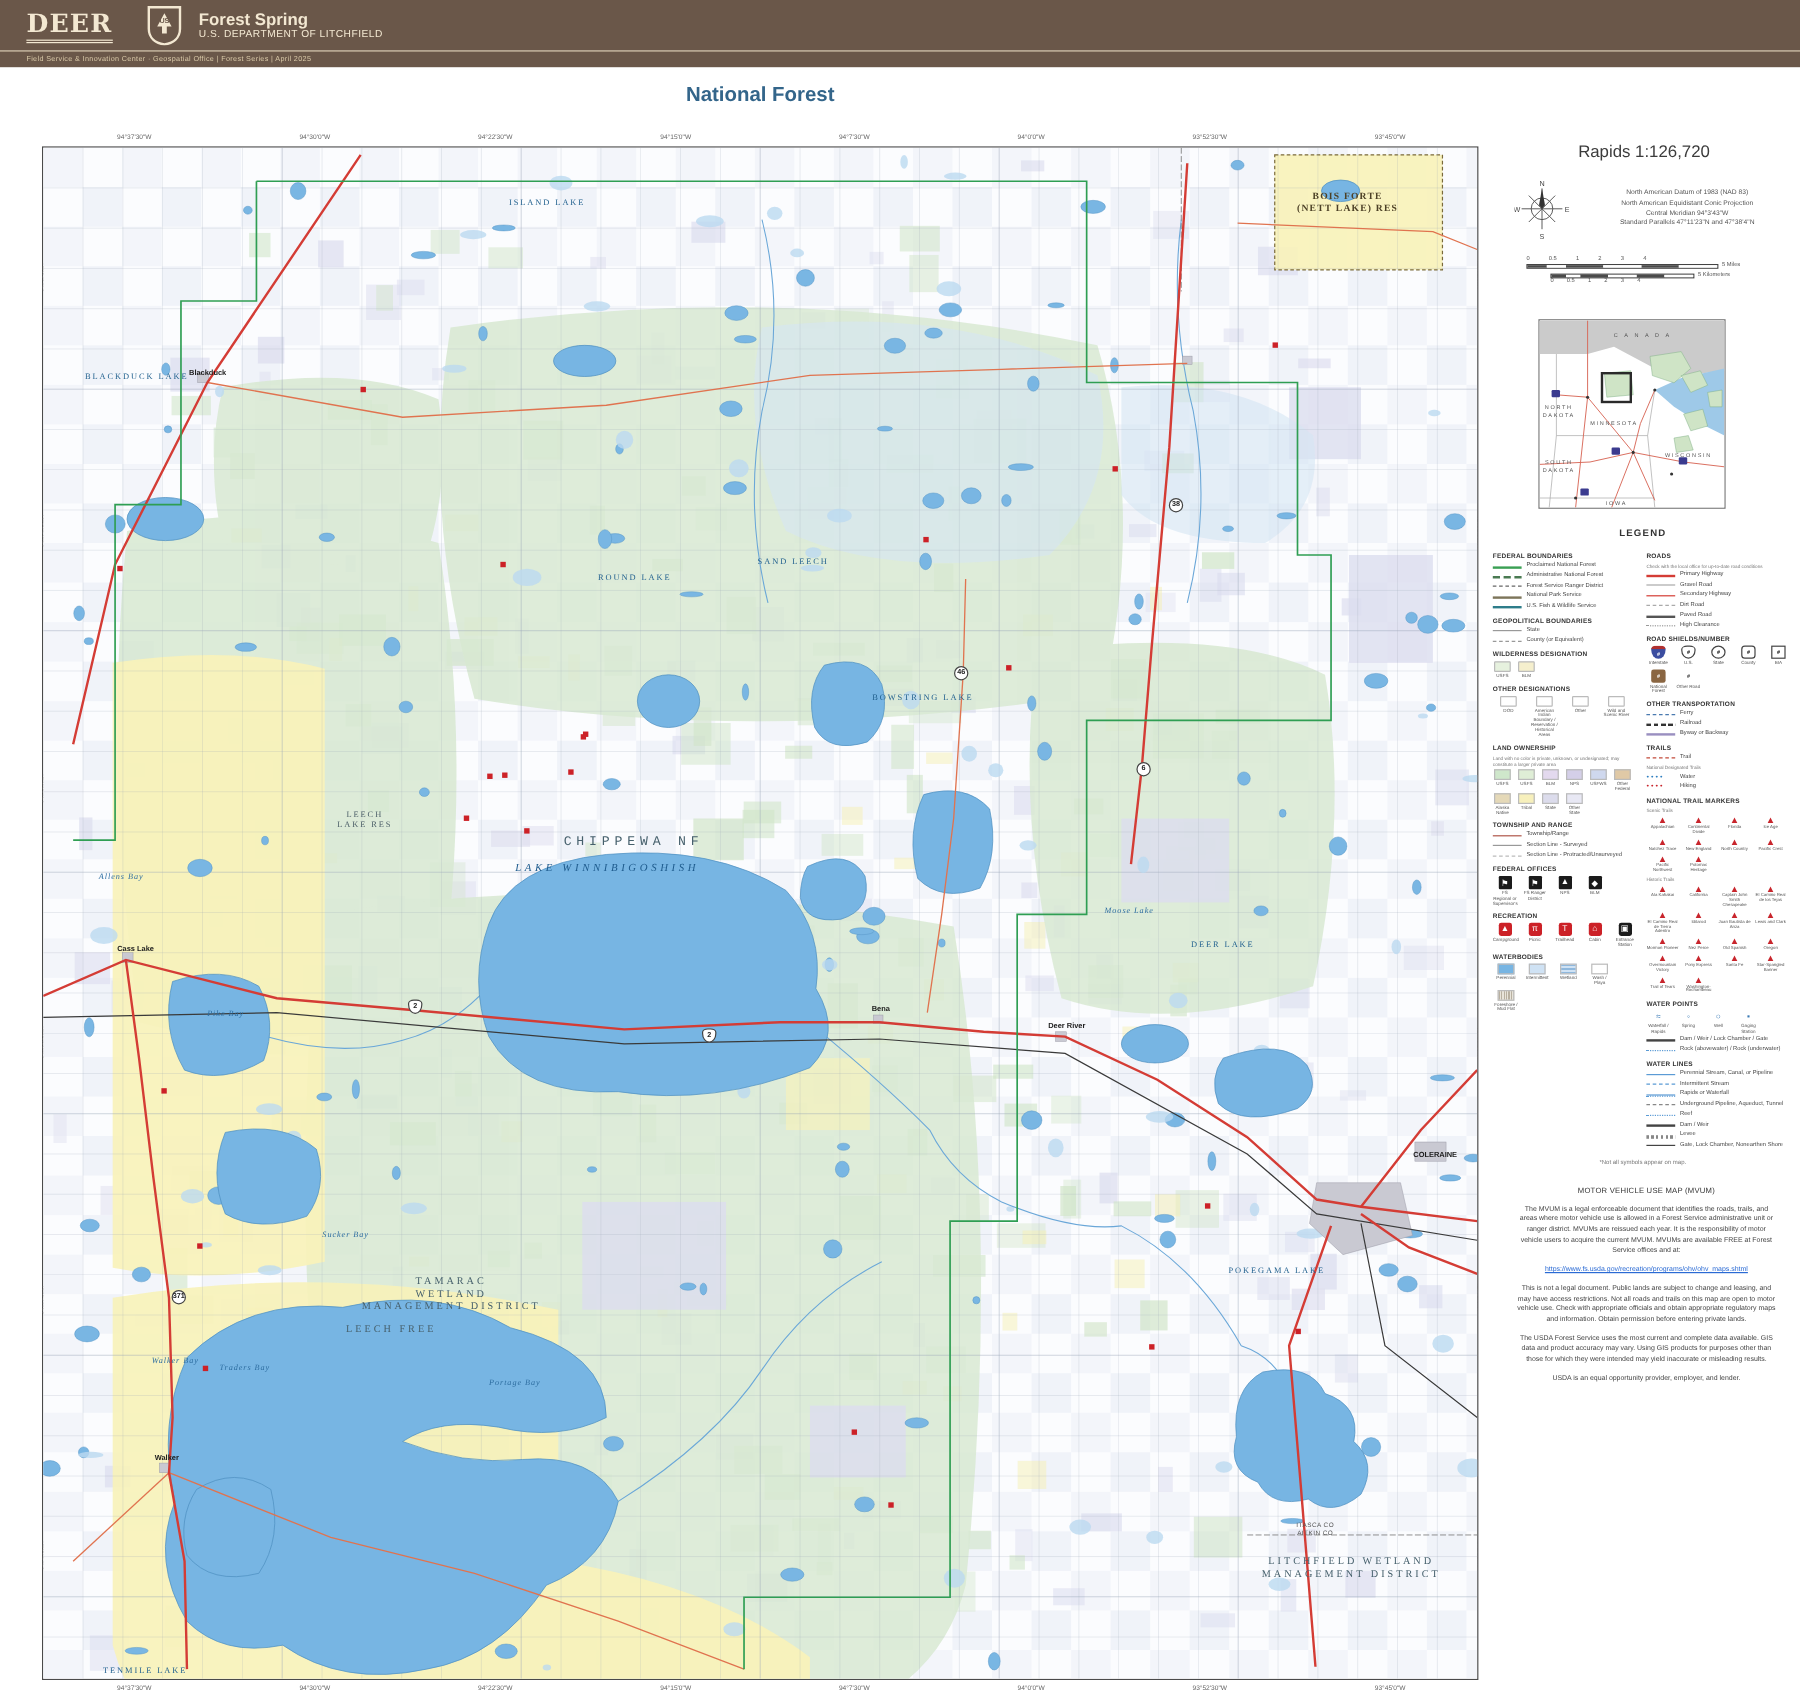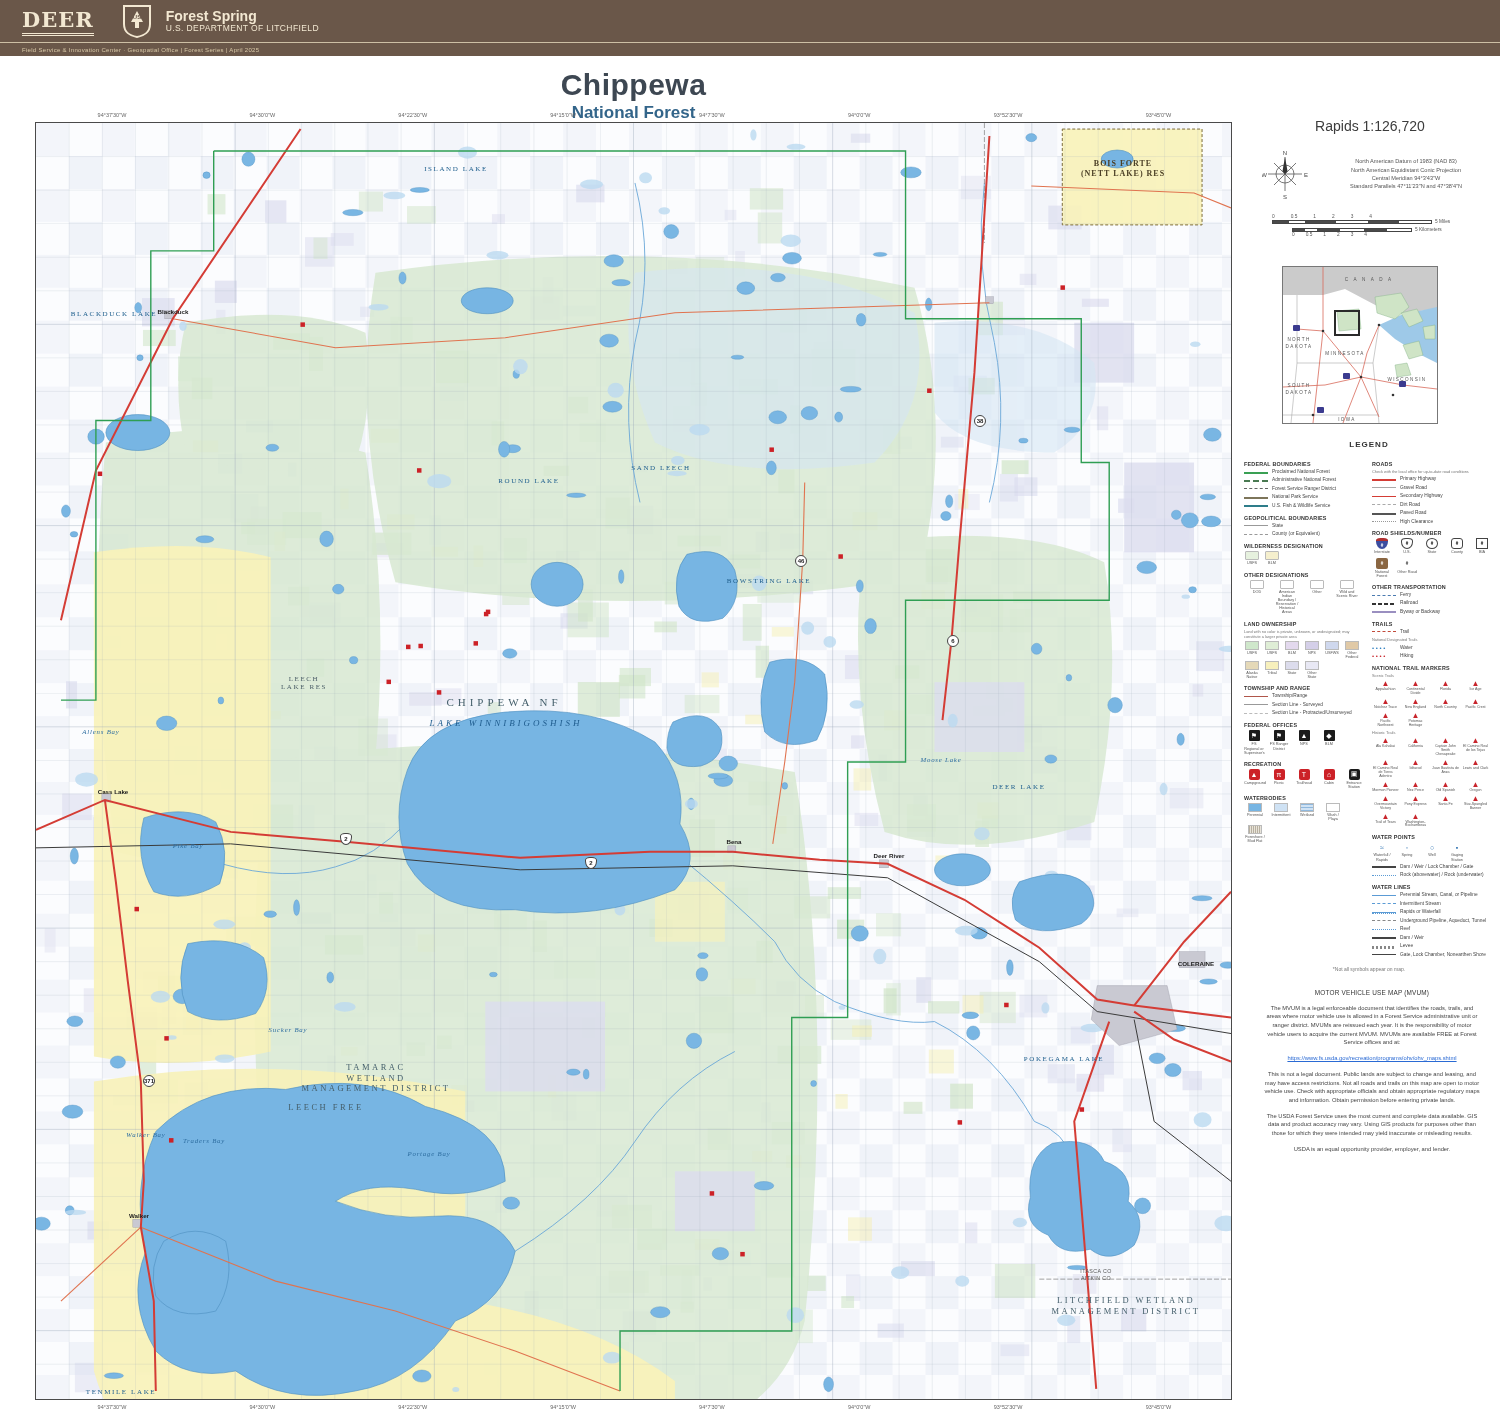--- a/index.html
+++ b/index.html
@@ -32,21 +32,21 @@
                font-size:5.5px; color:#666; }
   .coord-row.top { top:-11px; }
   .coord-row.bottom { bottom:-11px; }
   .coord-col { position:absolute; top:0; height:1278px; display:flex; flex-direction:column;
                justify-content:space-around; font-size:5.5px; color:#666; }
   .coord-col.left { left:-12px; } .coord-col.right { right:-12px; }
   .coord-col.left span  { transform:rotate(-90deg); }
   .coord-col.right span { transform:rotate(90deg); }
 
   .map-label { position:absolute; transform:translate(-50%,-50%); white-space:nowrap; pointer-events:none; text-align:center; }
-  .lab-area     { font-family:Liberation Serif, serif; color:#46606c; letter-spacing:4px; font-size:11px; }
+  .lab-area     { font-family:Liberation Mono, monospace; color:#46606c; letter-spacing:4px; font-size:11px;margin-left:24px; }
   .lab-area-sm  { font-family:"Liberation Serif", serif; color:#46606c; letter-spacing:2.5px; font-size:8.5px; line-height:1.25; }
   .lab-lake-big { font-family:"Liberation Serif", serif; font-style:italic; color:#1f5c8e; letter-spacing:3px; font-size:9px; }
   .lab-lake     { font-family:"Liberation Serif", serif; color:#22618f; letter-spacing:1.6px; font-size:7px; }
   .lab-bay      { font-family:"Liberation Serif", serif; font-style:italic; color:#2d6da0; font-size:6.8px; letter-spacing:.8px; }
   .lab-city     { font-size:6.2px; color:#1c1c1c; font-weight:bold; }
   .lab-res      { font-family:"Liberation Serif", serif; color:#4c4026; font-size:8px; letter-spacing:1px; font-weight:bold; line-height:1.3; }
   .lab-county   { font-size:5.3px; color:#555; letter-spacing:.4px; line-height:1.3; }
 
   .shield { position:absolute; transform:translate(-50%,-50%); width:12px; height:12px; display:flex;
             align-items:center; justify-content:center; font-size:6px; font-weight:bold; color:#222; }
@@ -174,21 +174,20 @@
     <text x="15" y="15" font-size="6" fill="#6a5749" text-anchor="middle" font-weight="bold">US</text>
   </svg>
   <div class="fs-text">
     <div class="agency">Forest Spring</div>
     <div class="dept">U.S. DEPARTMENT OF LITCHFIELD</div>
   </div>
 </header>
 <div class="topbar-sub">Field Service &amp; Innovation Center · Geospatial Office | Forest Series | April 2025</div>
 
 <div class="title-block">
-  <div class="title-main">Chippewa</div>
   <div class="title-sub">National Forest</div>
 </div>
 
 <div class="map-frame">
   <div class="coord-row top">
 
   <span class="coord">94°37'30"W</span>
       <span class="coord">94°30'0"W</span>
       <span class="coord">94°22'30"W</span>
       <span class="coord">94°15'0"W</span>

